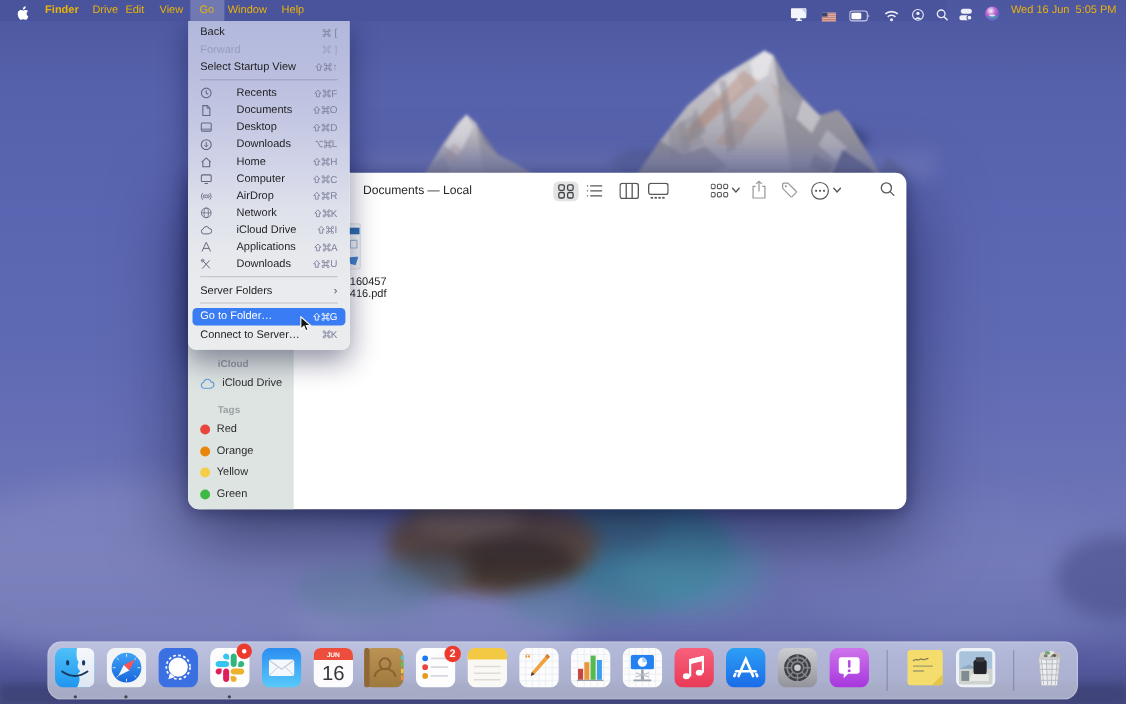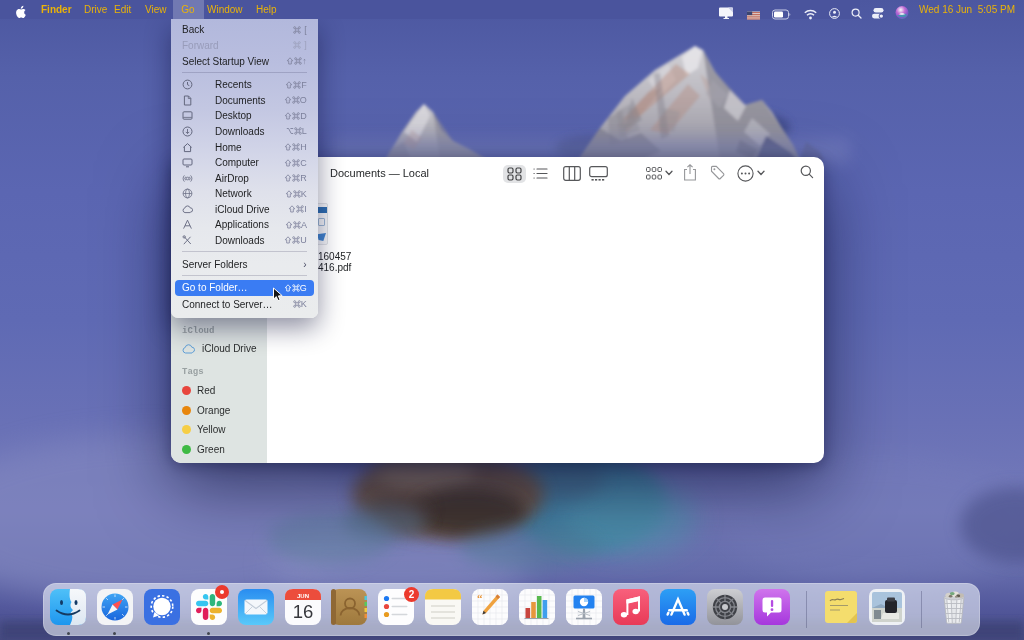--- a/index.html
+++ b/index.html
@@ -1,19 +1,19 @@
 <!DOCTYPE html>
 <html><head><meta charset="utf-8"><style>
 *{margin:0;padding:0;box-sizing:border-box}
 html,body{width:1024px;height:640px;overflow:hidden;font-family:"Liberation Sans",sans-serif;}
 body{position:relative;background:#5a65ad;}
 #wall{position:absolute;inset:0;background:linear-gradient(180deg,#4c57a0 0%,#5561aa 12%,#5b66b2 30%,#5f6ab4 50%,#6971b6 66%,#747ab9 80%,#666dac 89%,#52579b 95%,#474c82 100%);}
 #window{position:absolute;left:171px;top:157px;width:653px;height:306px;border-radius:10px;background:#fff;box-shadow:0 25px 70px rgba(8,12,50,.6),0 3px 14px rgba(8,12,50,.35);}
 #sidebar{position:absolute;left:0;top:0;width:96px;height:100%;border-radius:10px 0 0 10px;background:#dee4e2;}
-.sbh{color:#99a1a2;font-size:9px;font-weight:bold;position:absolute;left:11px;font-family:Liberation Mono, monospace;}
+.sbh{color:#99a1a2;font-size:9px;font-weight:bold;position:absolute;left:27px;}
 .sbi{position:absolute;left:11px;font-size:10px;color:#2b2d2e;display:flex;align-items:center;gap:6px;white-space:nowrap;}
 .dot8{width:9px;height:9px;border-radius:50%;display:inline-block;flex:none}
 #title{position:absolute;left:330px;top:167px;font-size:11px;font-weight:normal;color:#26282a;z-index:3}
 #menu{position:absolute;left:171px;top:19px;width:147px;height:299px;border-radius:0 0 7px 7px;background:linear-gradient(180deg,#b2b8dc 0%,#b9bedf 15%,#c3c7e2 30%,#d2d5e8 45%,#dfe1eb 58%,#e6e8ed 70%,#e9ebee 82%,#eaeced 100%);box-shadow:0 10px 26px rgba(8,12,50,.45);z-index:5}
 .mi{position:absolute;left:4px;width:139px;height:15px;font-size:10px;color:#1d1e20;display:flex;align-items:center;padding:0 7px;border-radius:4px;gap:16px;}
 .mi .lab{flex:1;white-space:nowrap}
 .mi .sc{color:#7d819c;display:flex;align-items:center;font-size:9px;letter-spacing:.3px}
 .mic{width:11px;height:11px;margin-right:6px;flex:none}
 .msep{position:absolute;left:11px;width:125px;height:1px;background:rgba(60,60,95,.22);}
 #menubar{position:absolute;left:0;top:0;width:860px;height:19px;background:#4a549d;color:#eab308;z-index:6}

